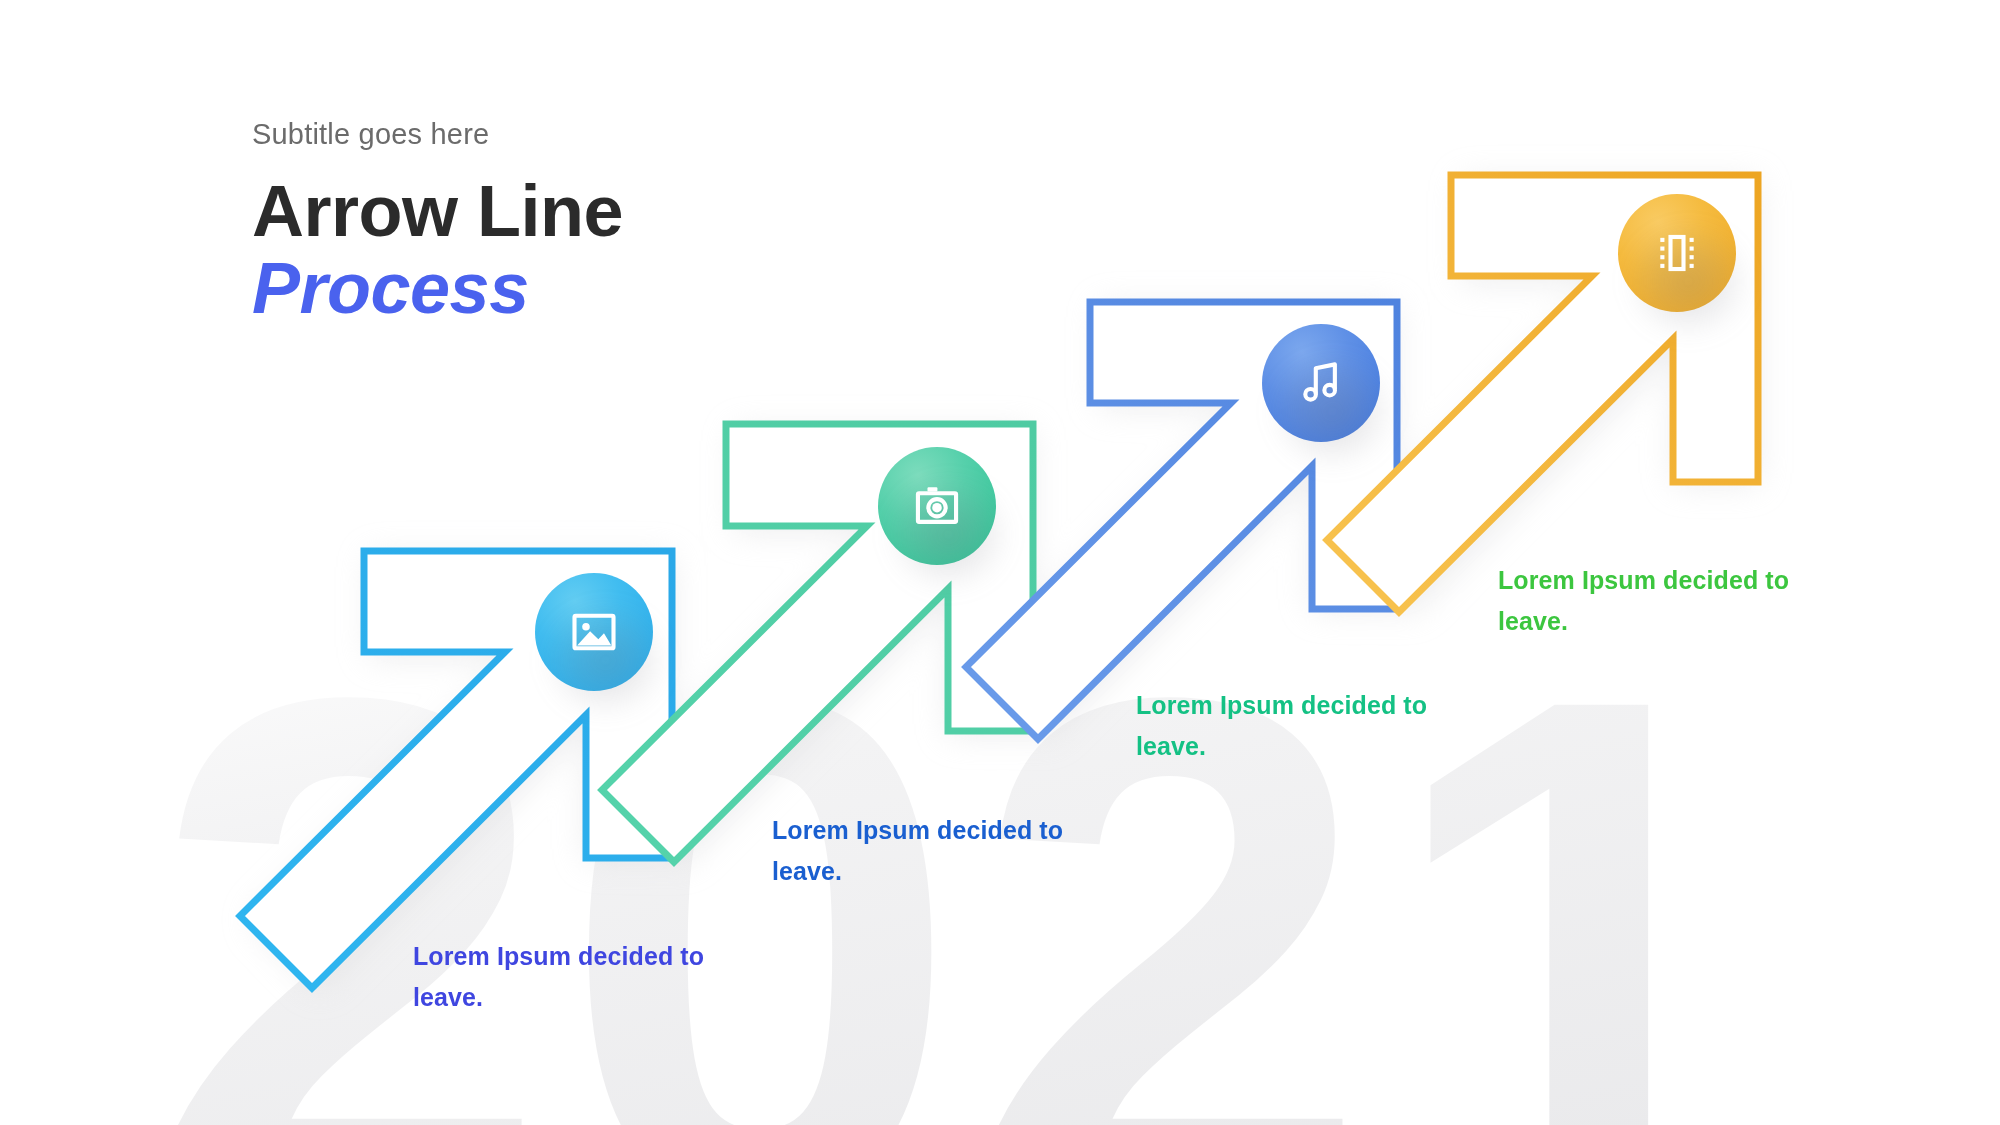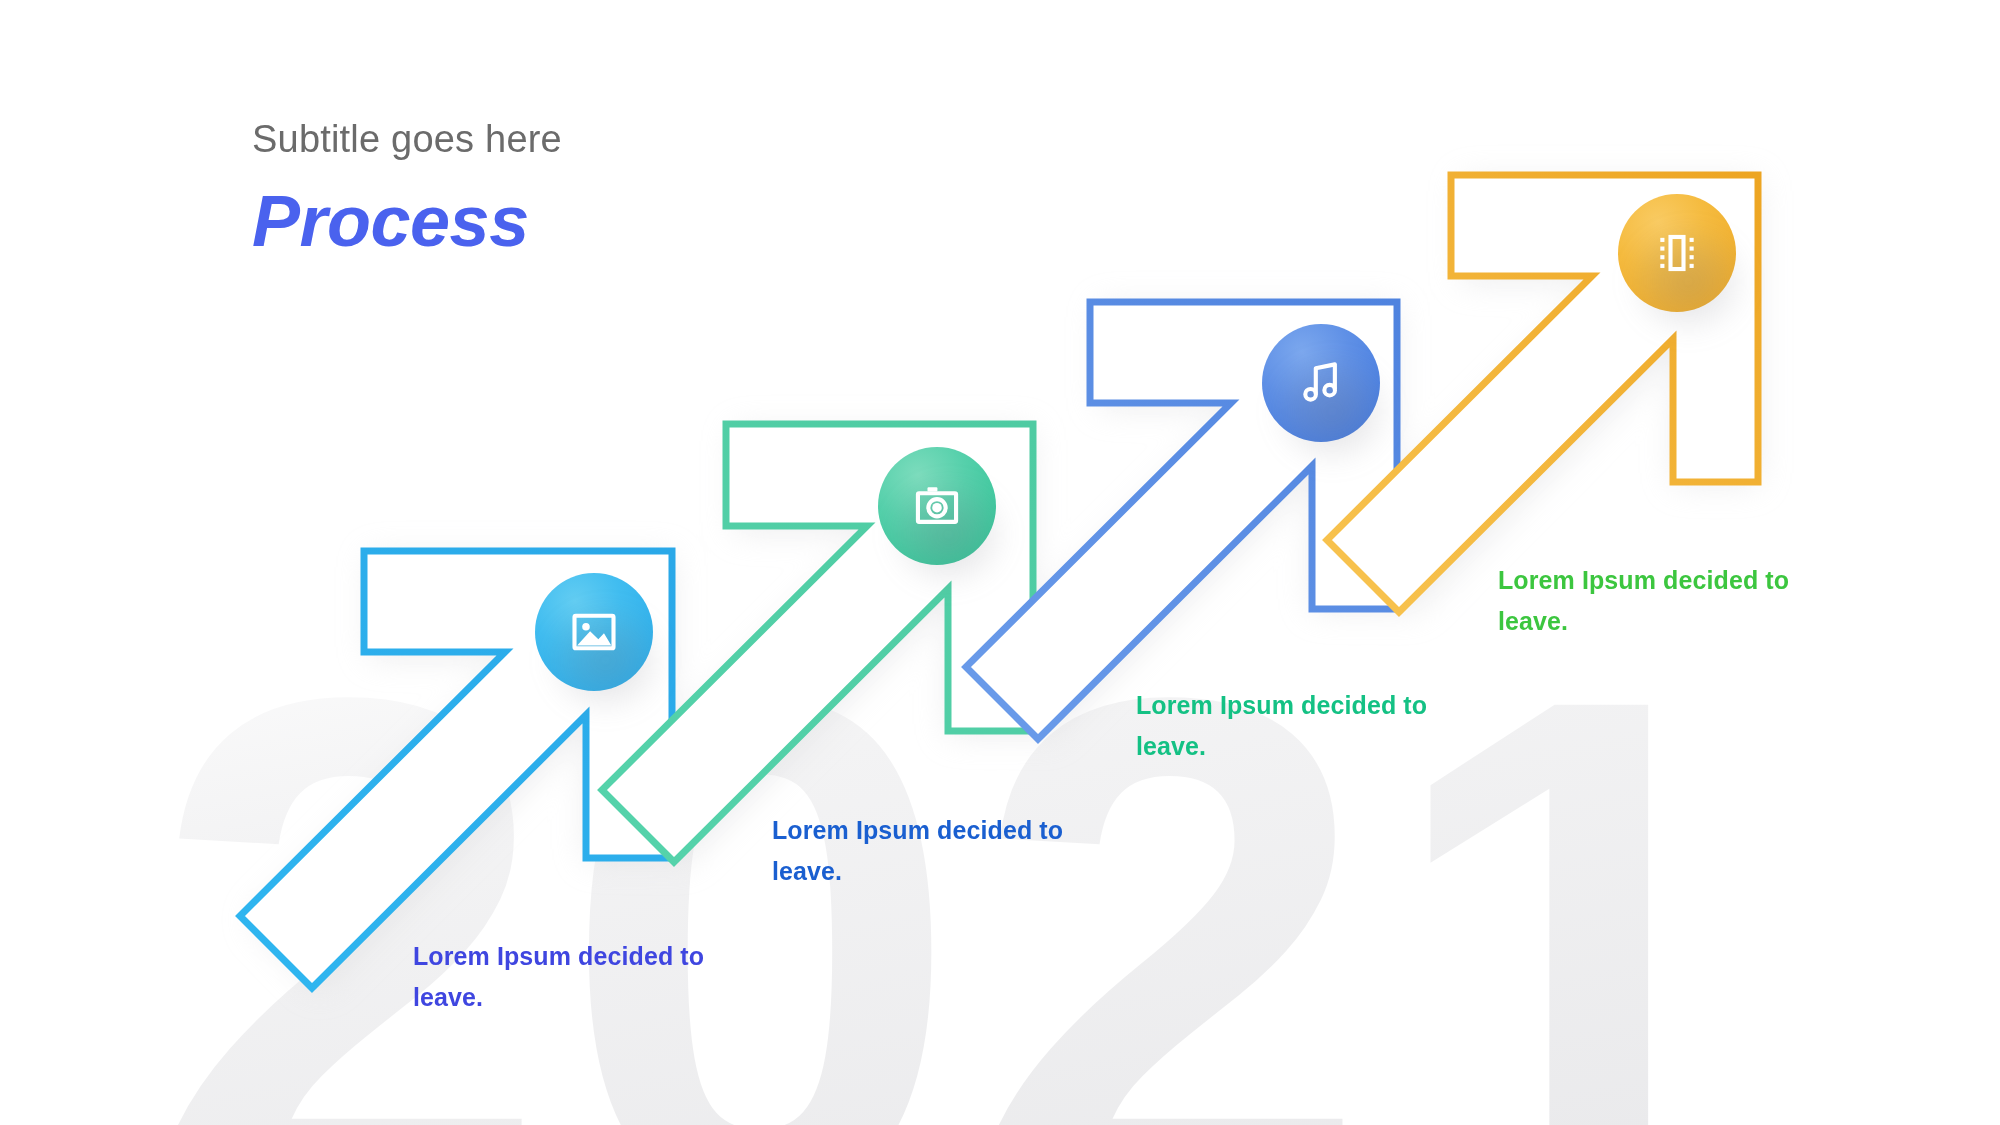--- a/index.html
+++ b/index.html
@@ -37,21 +37,21 @@
   }
 
   
   #headings {
     position: absolute;
     left: 252px;
     top: 118px;
     z-index: 40;
   }
   #subtitle {
-    font-size: 38px;
+    font-size: 29px;
     color: #6b6b6b;
     font-weight: 400;
     letter-spacing: 0.2px;
     margin: 0 0 22px 0;
     white-space: nowrap;
   }
   .title-line {
     font-size: 72px;
     font-weight: 700;
     line-height: 1.07;
@@ -181,20 +181,21 @@
       <path d="M 1090 302 L 1397 302 L 1397 609 L 1312 609 L 1312 466 L 1038 739 L 966 667 L 1231 403 L 1090 403 Z" fill="#ffffff" stroke="url(#gradBlue2)" stroke-width="7" stroke-linejoin="miter"></path>
     </g>
 
     <g>
       <path d="M 1451 175 L 1758 175 L 1758 482 L 1673 482 L 1673 339 L 1399 612 L 1327 540 L 1592 276 L 1451 276 Z" fill="#ffffff" stroke="url(#gradOrange)" stroke-width="7" stroke-linejoin="miter"></path>
     </g>
   </svg>
 
   <div id="headings">
     <div id="subtitle">Subtitle goes here</div>
+    <div class="title-line" id="title-main">Arrow Line</div>
     <div class="title-line" id="title-accent">Process</div>
   </div>
 
   <div class="bubble" id="bubble-1">
     <svg viewBox="0 0 24 24">
       <rect x="3" y="4.5" width="18" height="15" rx="0.6" fill="none" stroke="#ffffff" stroke-width="1.9"></rect>
       <circle cx="8.3" cy="9.6" r="1.75" fill="#ffffff"></circle>
       <path d="M 4.2 18.2 L 10.2 11.6 L 14.0 15.4 L 16.6 12.6 L 20.0 18.2 Z" fill="#ffffff"></path>
     </svg>
   </div>

